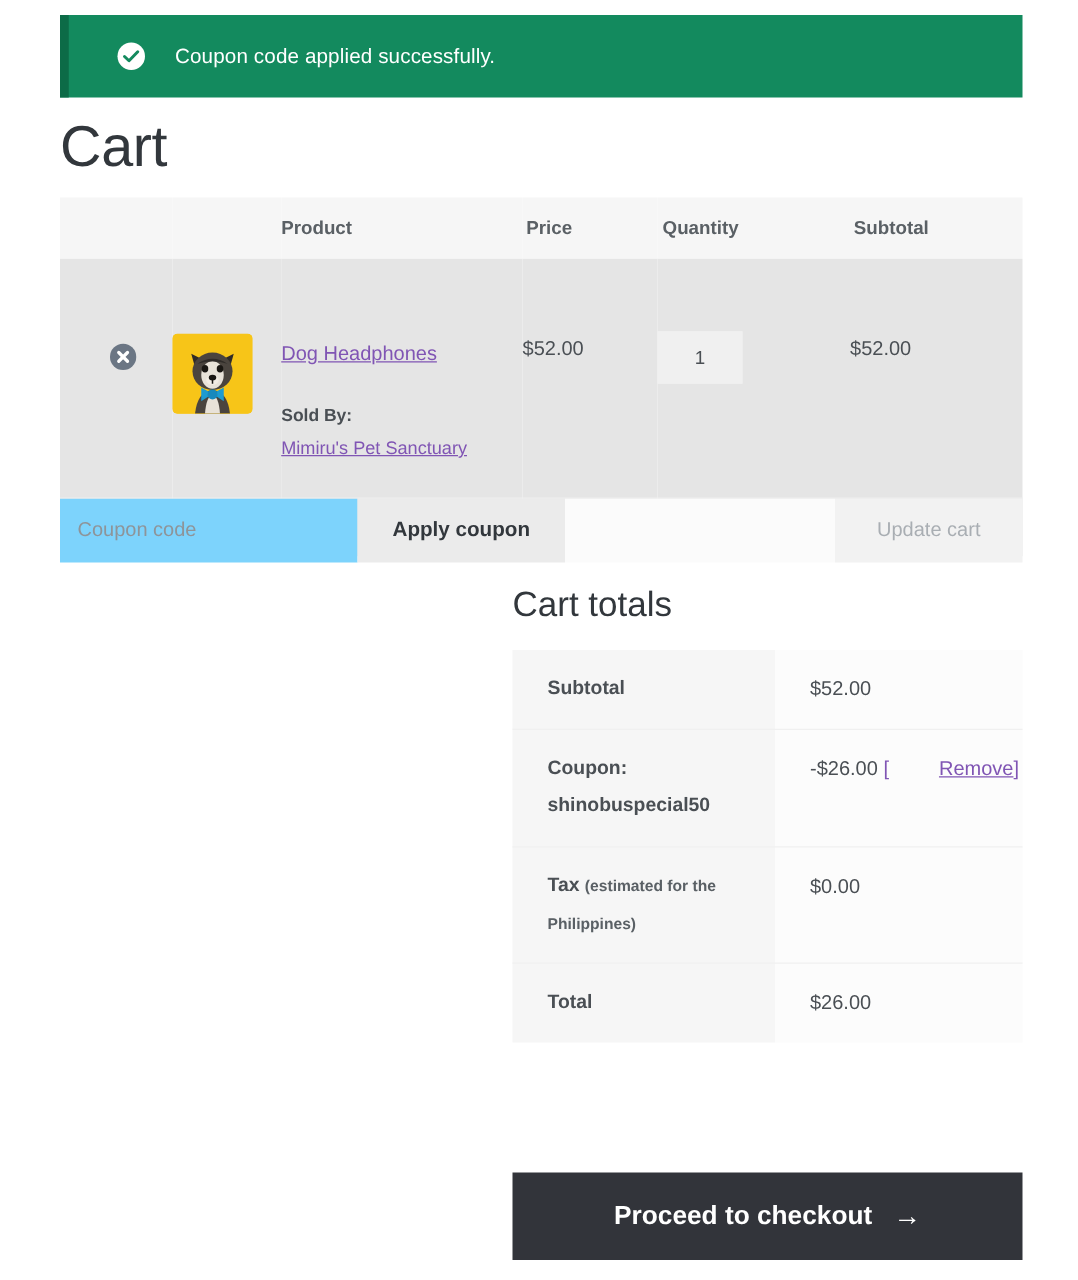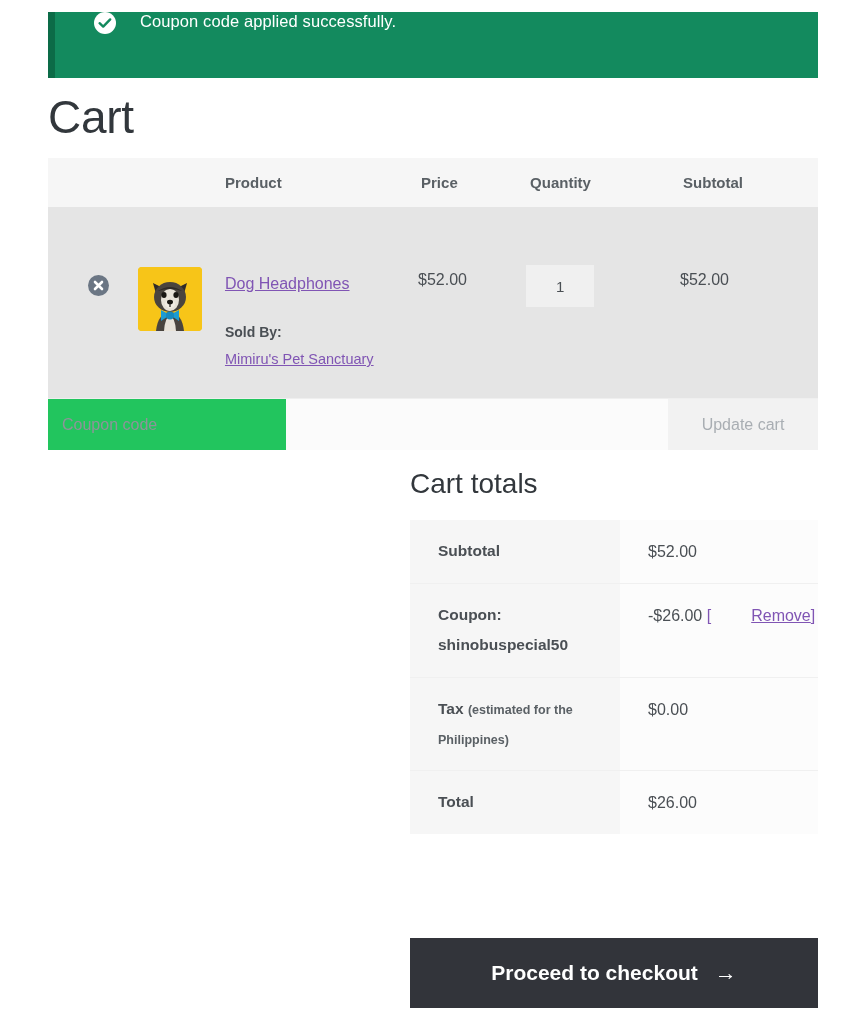--- a/index.html
+++ b/index.html
@@ -23,21 +23,21 @@
 
   
   .notice {
     position: absolute;
     left: 48px;
     top: 12px;
     width: 770px;
     height: 66px;
     background: #138a5e;
     display: flex;
-    align-items: flex-start;
+    align-items: center;
     box-sizing: border-box;
   }
   .notice-accent {
     width: 7px;
     height: 100%;
     background: #0c6b47;
     flex: 0 0 auto;
   }
   .notice-icon {
     width: 22px;
@@ -186,21 +186,21 @@
     top: 398px;
     width: 770px;
     height: 52px;
     display: flex;
     align-items: stretch;
     border-top: 1px solid #efefef;
     box-sizing: border-box;
   }
   .coupon-input {
     width: 238px;
-    background: #22c55e;
+    background: #7dd3fc;
     border: none;
     outline: none;
     font-size: 16px;
     color: #4a4f54;
     padding: 0 14px;
     font-family: "Liberation Sans", sans-serif;
     box-sizing: border-box;
   }
   .coupon-input::placeholder { color: #8e9499; opacity: 1; }
   .apply-btn {
@@ -384,20 +384,21 @@
         <td class="cell-qty">
           <input class="qty-box" type="text" value="1" style="">
         </td>
         <td class="cell-sub">$52.00</td>
       </tr>
     </tbody>
   </table>
 
   <div class="coupon-row">
     <input class="coupon-input" type="text" placeholder="Coupon code" style="">
+    <button class="apply-btn">Apply coupon</button>
     <div class="coupon-spacer"></div>
     <button class="update-btn">Update cart</button>
   </div>
 
   <div class="totals-title">Cart totals</div>
 
   <table class="totals-table">
     <tbody>
       <tr class="row-sep">
         <th>Subtotal</th>

